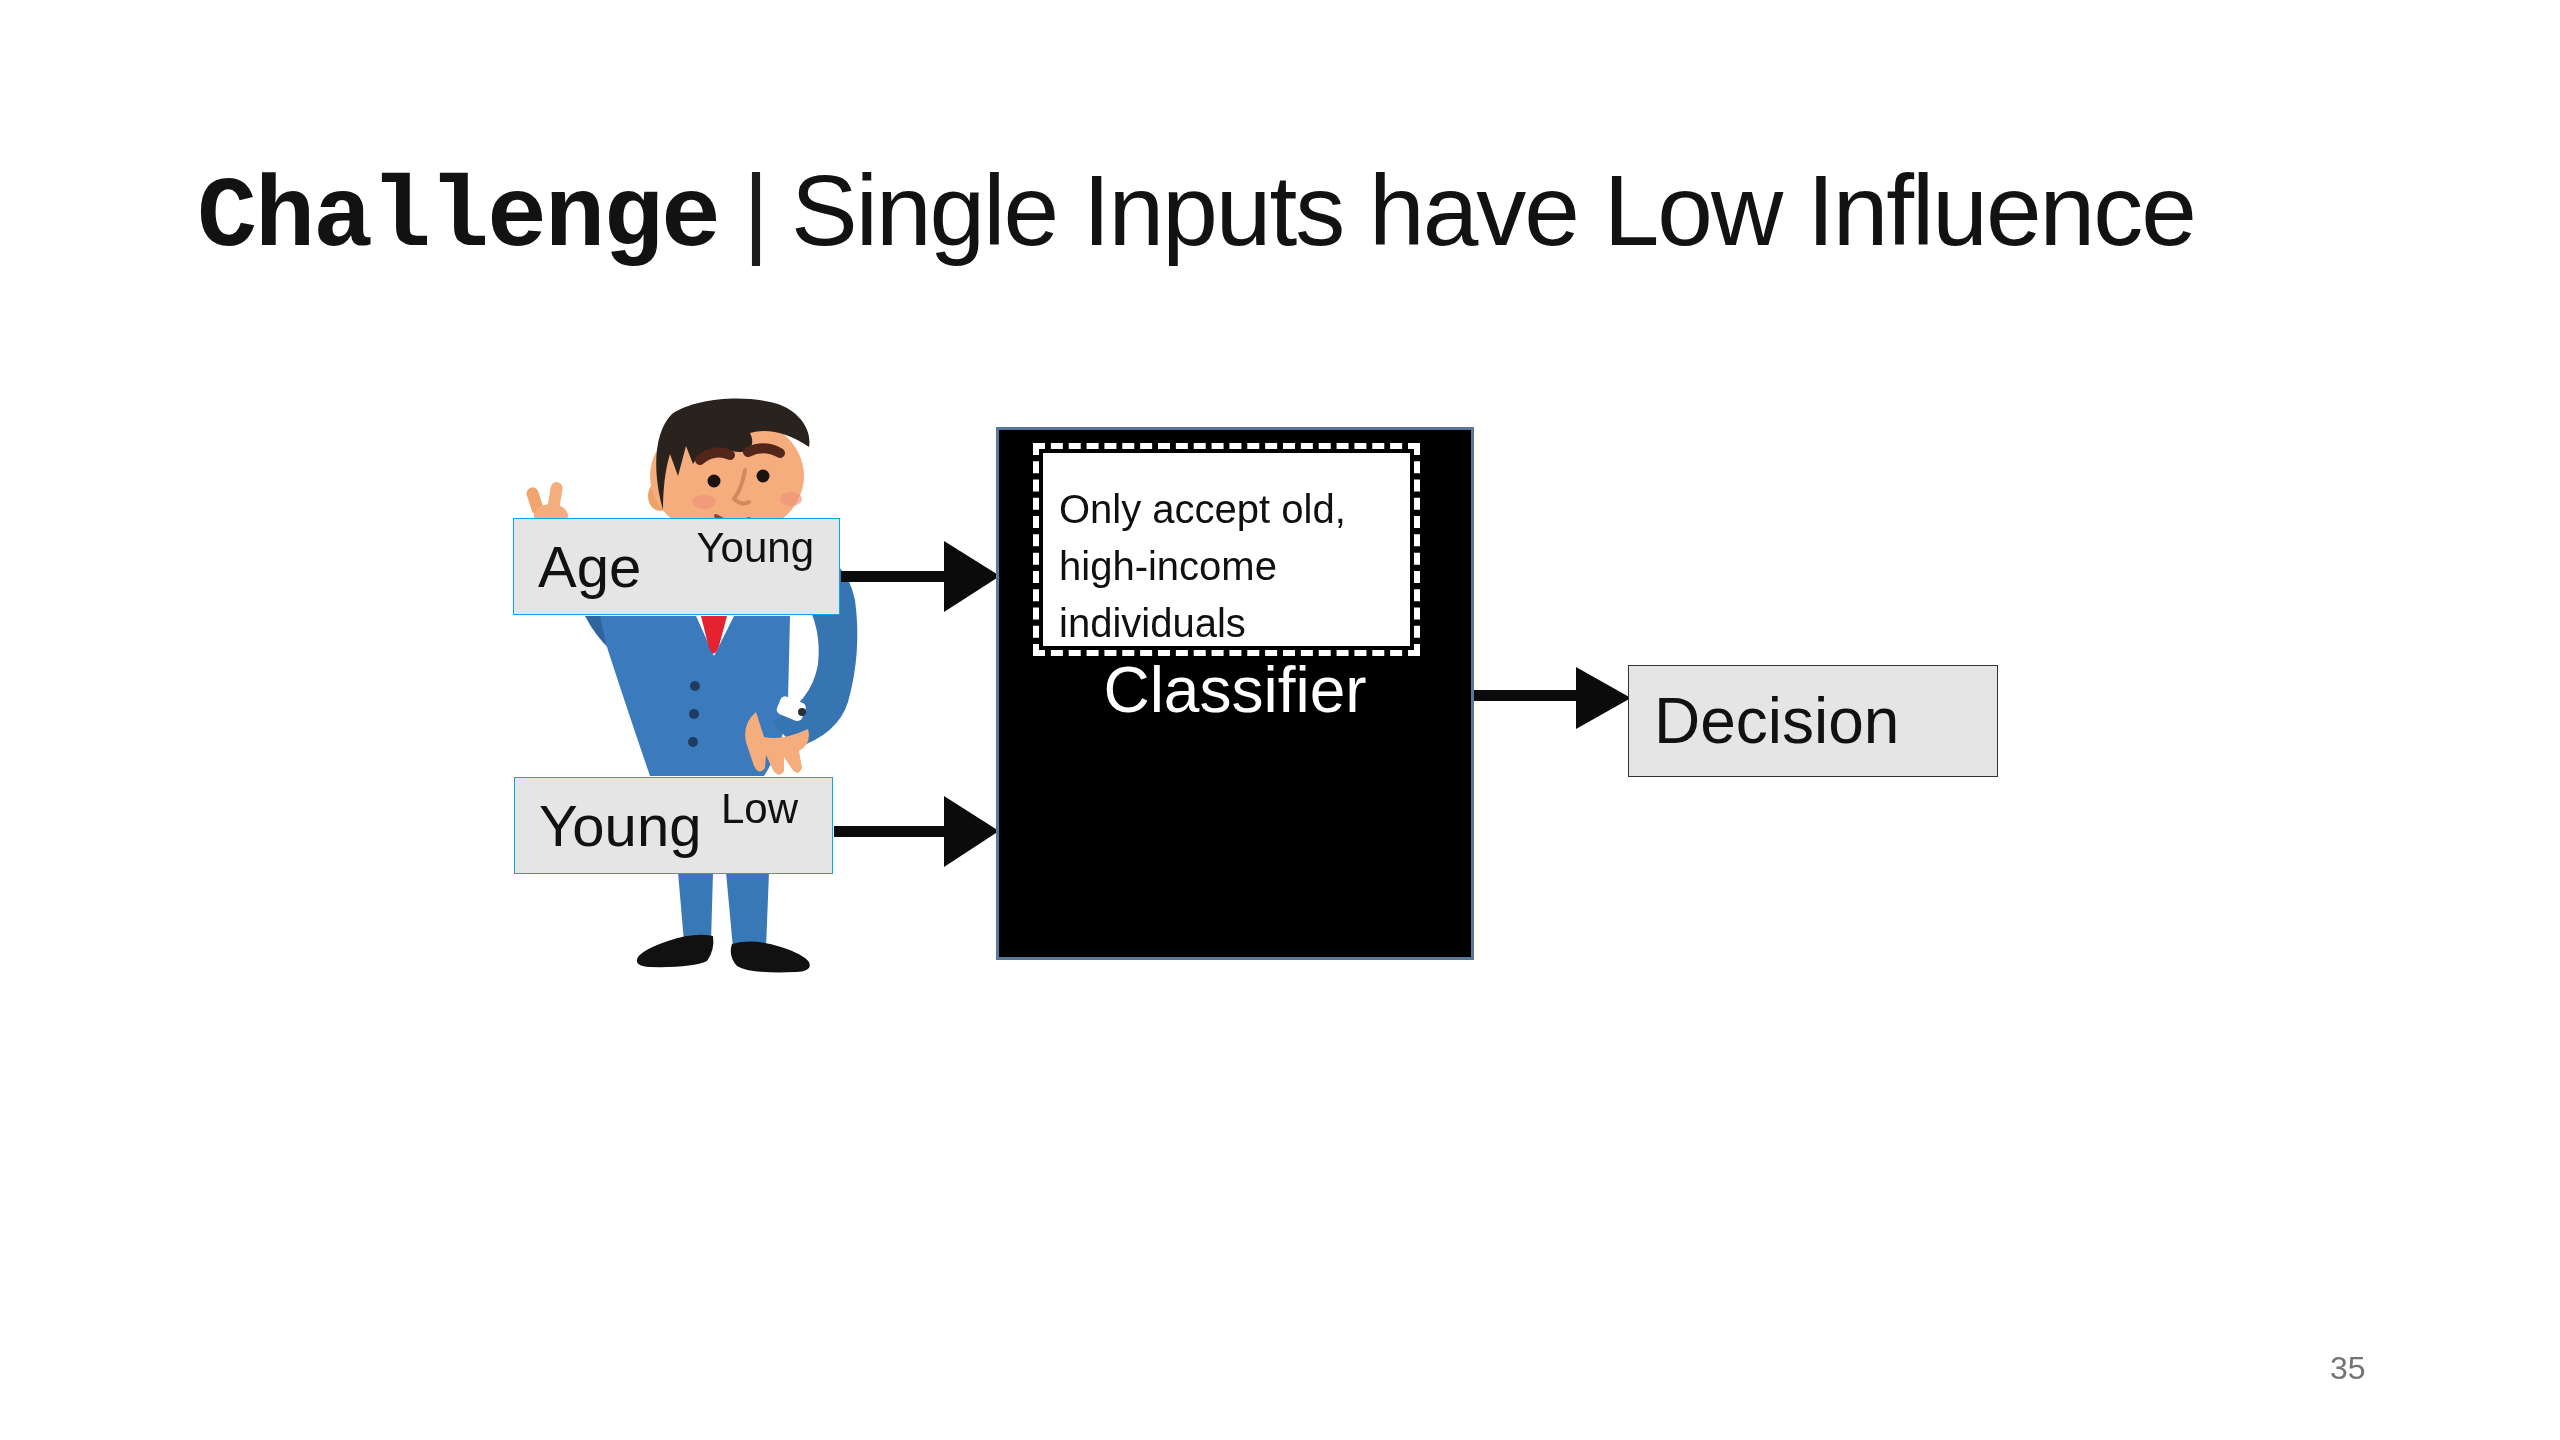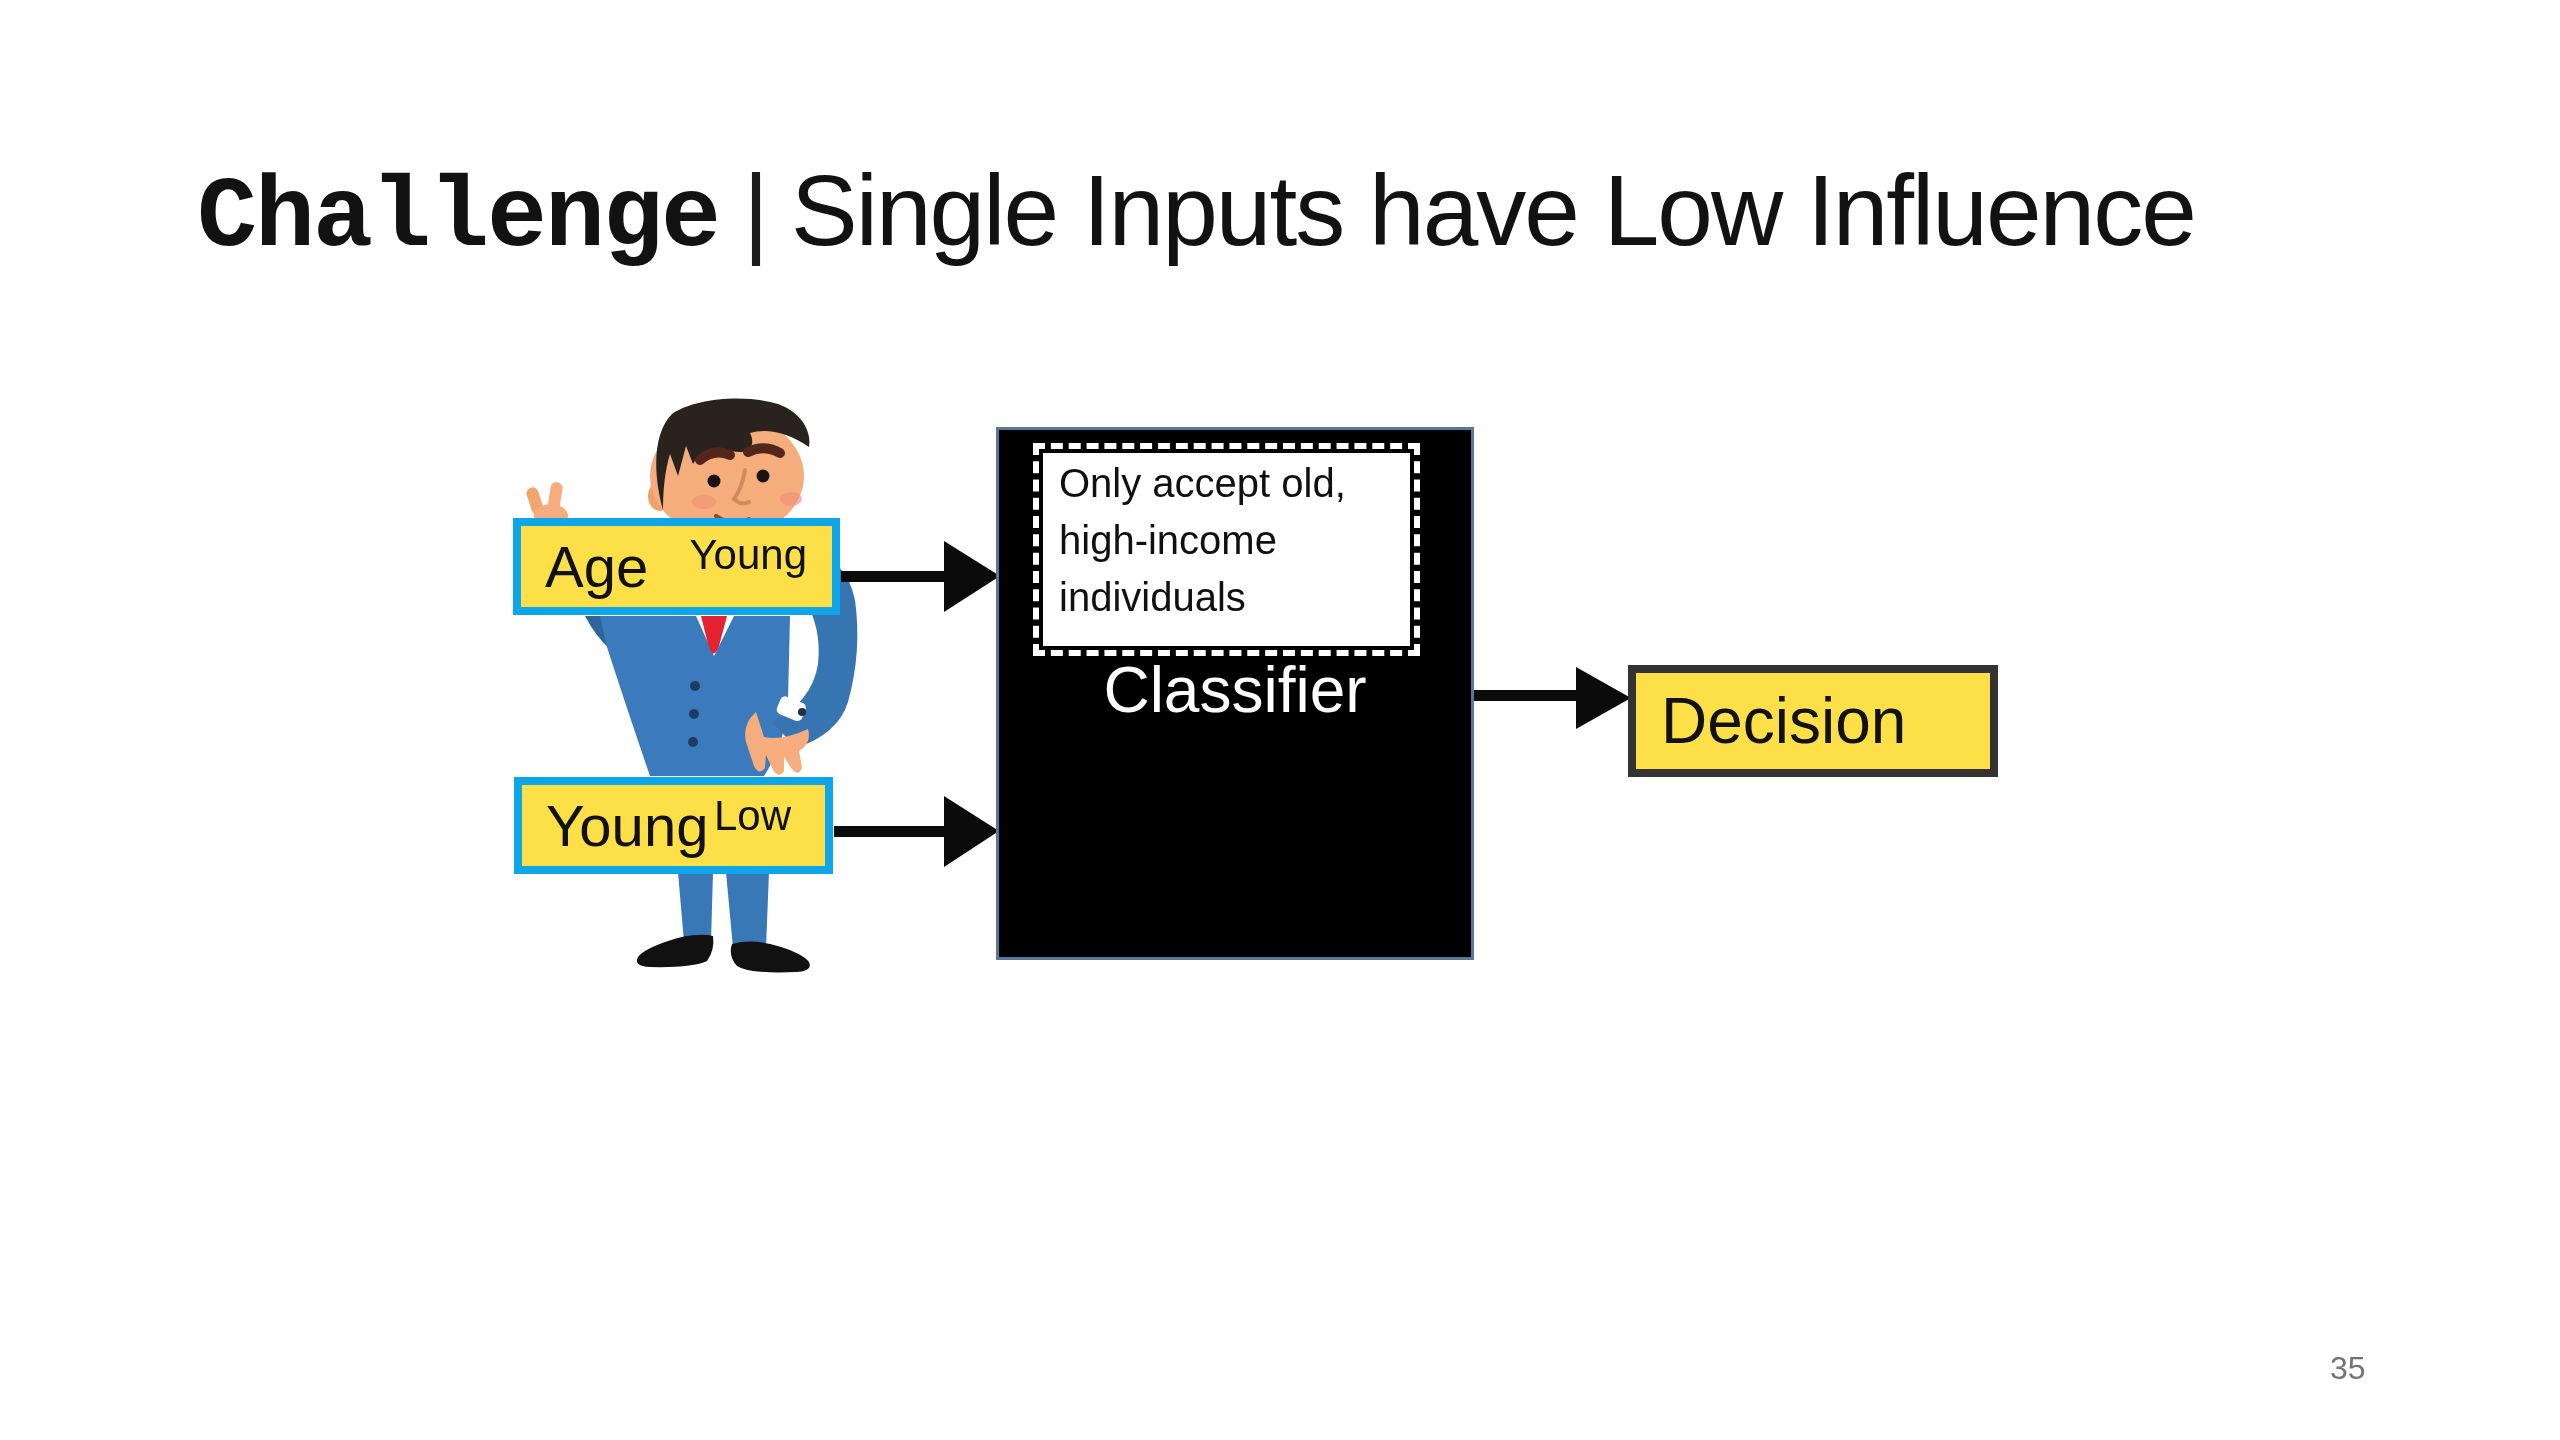--- a/index.html
+++ b/index.html
@@ -7,35 +7,35 @@
          font-family:"Liberation Sans",sans-serif;}
   
   .title{position:absolute;left:197px;top:150px;margin:0;font-size:100px;line-height:1.2;
          letter-spacing:-2px;color:#121212;font-weight:400;white-space:nowrap;z-index:3;}
   .t-bold{font-weight:700;font-family:Liberation Mono, monospace;}
   .t-div{font-weight:300;margin:0 24px;color:#1c1c1c;}
   .t-light{font-weight:300;}
   
   .art{position:absolute;left:0;top:0;width:2560px;height:1440px;z-index:1;}
   
-  .box{position:absolute;background:#fde047;border:8px solid #0ea5e9;box-sizing:border-box;z-index:2;}
+  .box{position:absolute;background:#e5e5e5;border:1px solid #0ea5e9;box-sizing:border-box;z-index:2;}
   .box-age{left:513px;top:518px;width:327px;height:97px;}
   .box-income{left:514px;top:777px;width:319px;height:97px;}
   .box-decision{left:1628px;top:633px;width:370px;height:112px;border-color:#333;margin-top:32px;}
   .big-label{position:absolute;left:24px;top:50%;transform:translateY(-50%);
              font-size:58px;color:#111;line-height:1;white-space:nowrap;}
   .sup-value{position:absolute;font-size:42px;color:#111;line-height:1;white-space:nowrap;}
   .box-age .sup-value{right:25px;top:8px;}
   .box-income .sup-value{right:34px;top:10px;}
   .box-decision .big-label{font-size:64px;left:25px;}
   
   .classifier{position:absolute;left:996px;top:427px;width:478px;height:533px;background:#000;
               border:3px solid #55789b;box-sizing:border-box;z-index:2;}
   .note{position:absolute;left:44px;top:23px;width:367px;height:193px;background:#ffffff;
-        box-sizing:border-box;padding:2px 10px 0 16px;font-size:40px;line-height:57px;color:#101010;
+        box-sizing:border-box;padding:28px 10px 0 16px;font-size:40px;line-height:57px;color:#101010;
         white-space:pre-line;outline:6px dashed #ffffff;outline-offset:4px;}
   .classifier-label{position:absolute;left:0;right:0;top:228px;text-align:center;
                     font-size:64px;color:#ffffff;line-height:1;}
   
   .pagenum{position:absolute;left:2330px;top:1350px;font-size:32px;color:#737373;z-index:3;}
 </style>
 </head>
 <body>
 
 <div class="slide">

